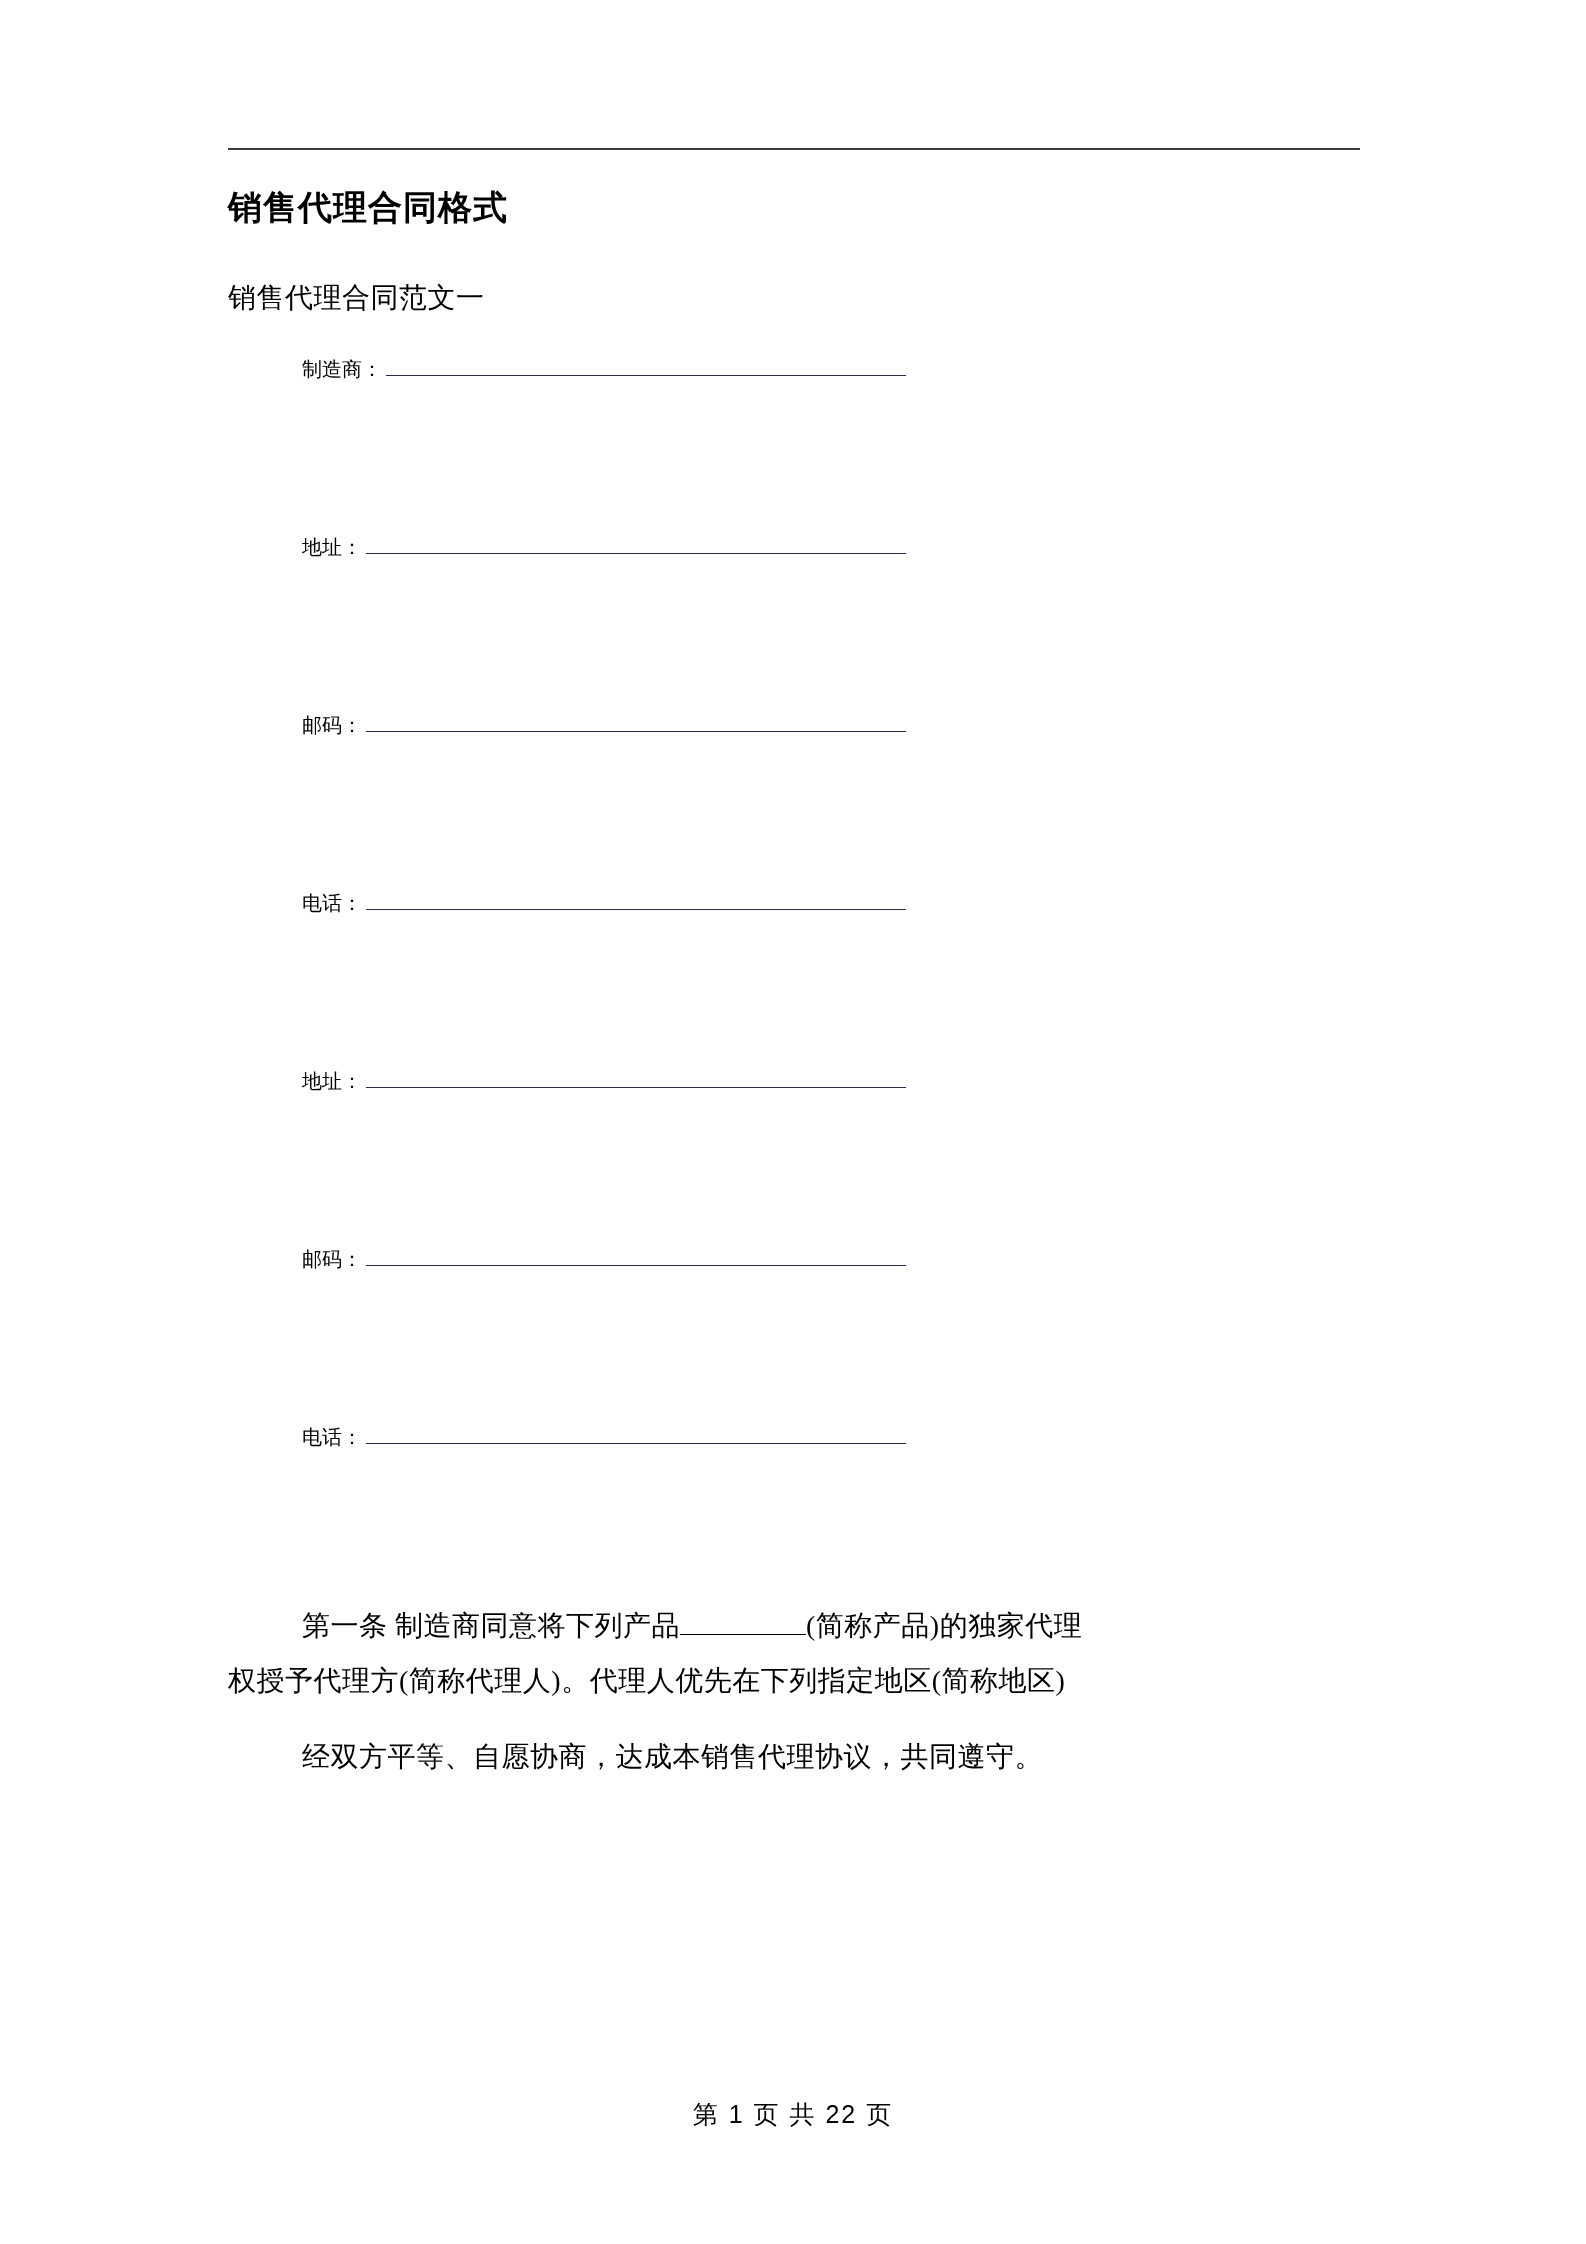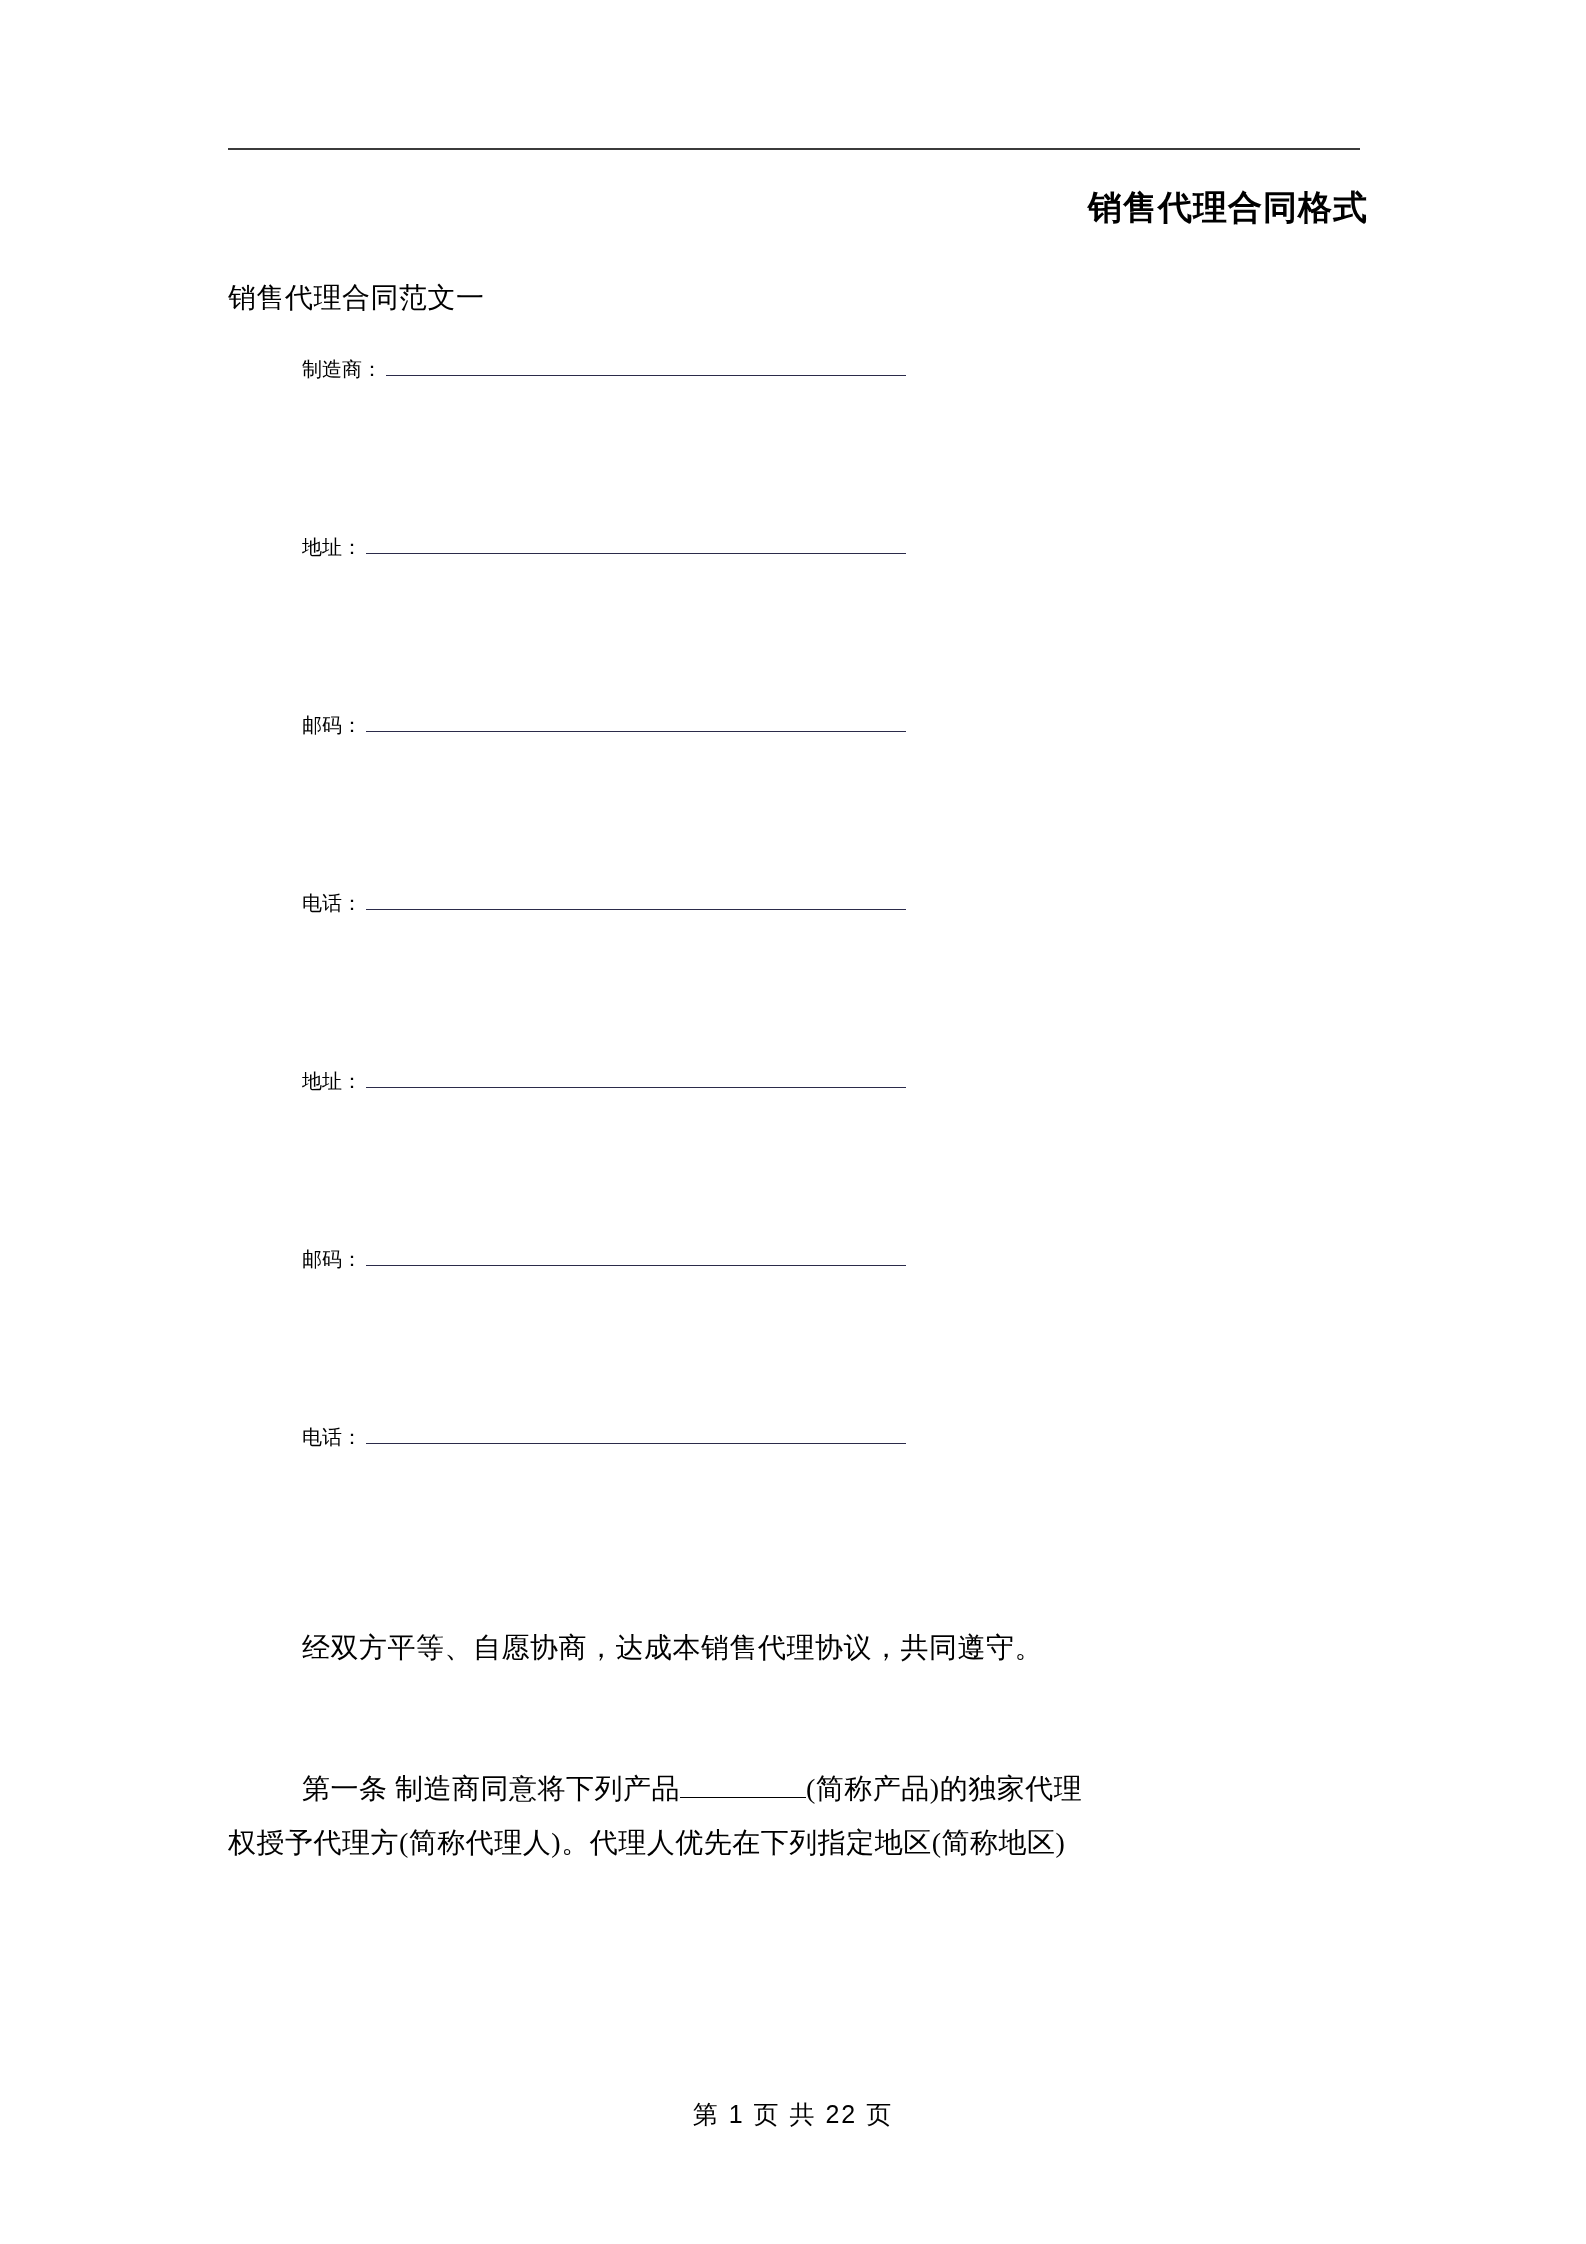--- a/index.html
+++ b/index.html
@@ -35,21 +35,21 @@
   }
 
   .content {
     position: absolute;
     top: 185px;
     left: 228px;
     width: 1140px;
   }
 
   .doc-title {
-    text-align: right;
+    text-align: left;
     font-family: "Liberation Sans", "DejaVu Sans", sans-serif;
     font-weight: bold;
     font-size: 34px;
     letter-spacing: 1px;
     margin: 0 0 46px 0;
     color: #000;
   }
 
   .subtitle {
     font-size: 28px;
@@ -160,24 +160,24 @@
     </div>
 
     <div class="field-row f-zip">
       <span class="label">邮码：</span><span class="blank"></span>
     </div>
 
     <div class="field-row f-tel">
       <span class="label">电话：</span><span class="blank"></span>
     </div>
 
-    <p class="para agreement">经双方平等、自愿协商，达成本销售代理协议，共同遵守。</p>
-
     <p class="para article">
       <span>第一条  制造商同意将下列产品</span><span class="inline-blank"></span><span>(简称产品)的独家代理</span>
       <span class="cont">权授予代理方(简称代理人)。代理人优先在下列指定地区(简称地区)</span>
     </p>
+
+    <p class="para agreement">经双方平等、自愿协商，达成本销售代理协议，共同遵守。</p>
 
   </div>
 
   <div class="footer">第 1 页 共 22 页</div>
 
 </div>
 
 </body></html>

